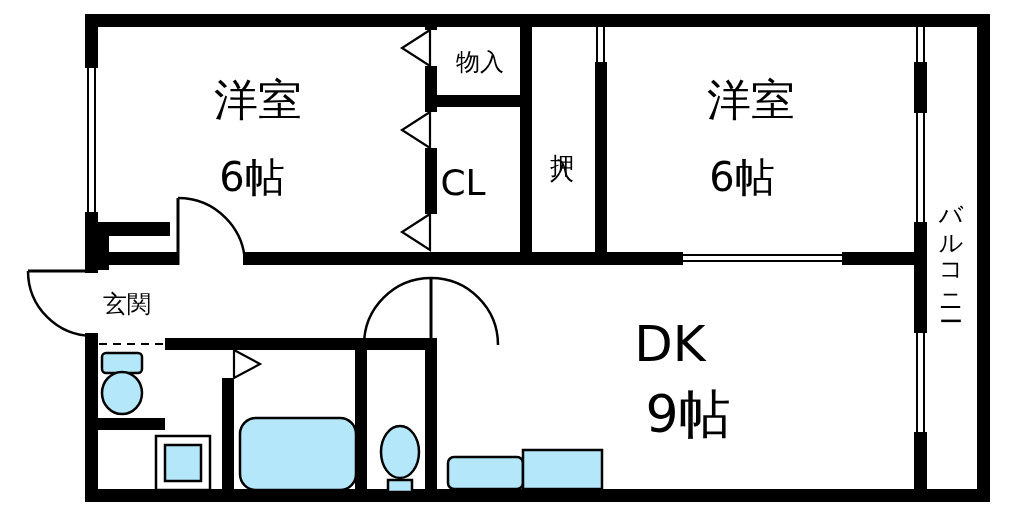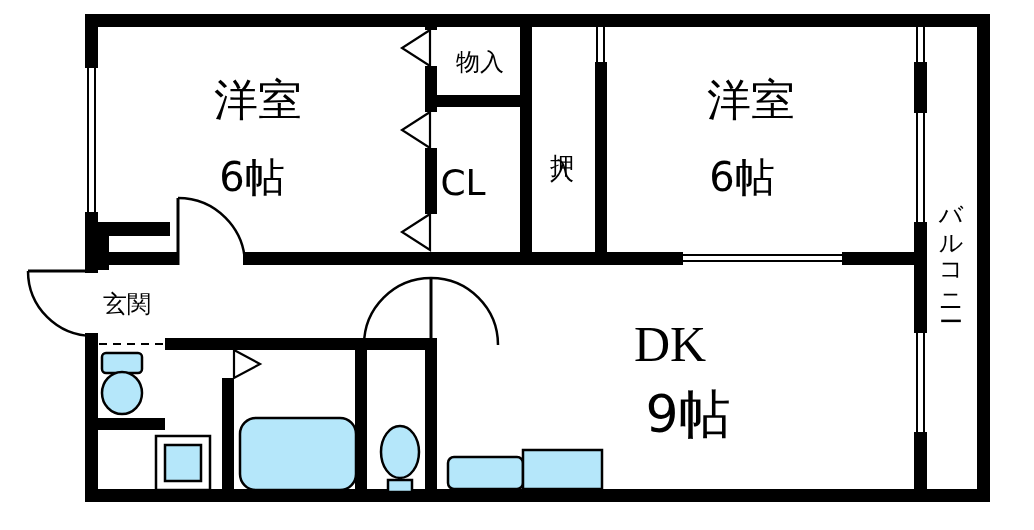--- a/index.html
+++ b/index.html
@@ -179,16 +179,16 @@
   <div class="label" style="left:463px;top:183px;font-size:36px;">CL</div>
   <div class="label vertical" style="left:562px;top:138px;font-size:24px;">押入</div>
 
   <div class="label" style="left:751px;top:100px;font-size:44px;">洋室</div>
   <div class="label" style="left:742px;top:177px;font-size:40px;">6帖</div>
 
   <div class="label vertical" style="left:951px;top:250px;font-size:24px;">バルコニー</div>
 
   <div class="label" style="left:127px;top:304px;font-size:24px;">玄関</div>
 
-  <div class="label" style="left:670px;top:344px;font-size:50px;font-family:Liberation Serif, serif;">DK</div>
+  <div class="label" style="left:670px;top:344px;font-size:50px;">DK</div>
   <div class="label" style="left:688px;top:414px;font-size:52px;">9帖</div>
 
 </div>
 
 </body></html>

